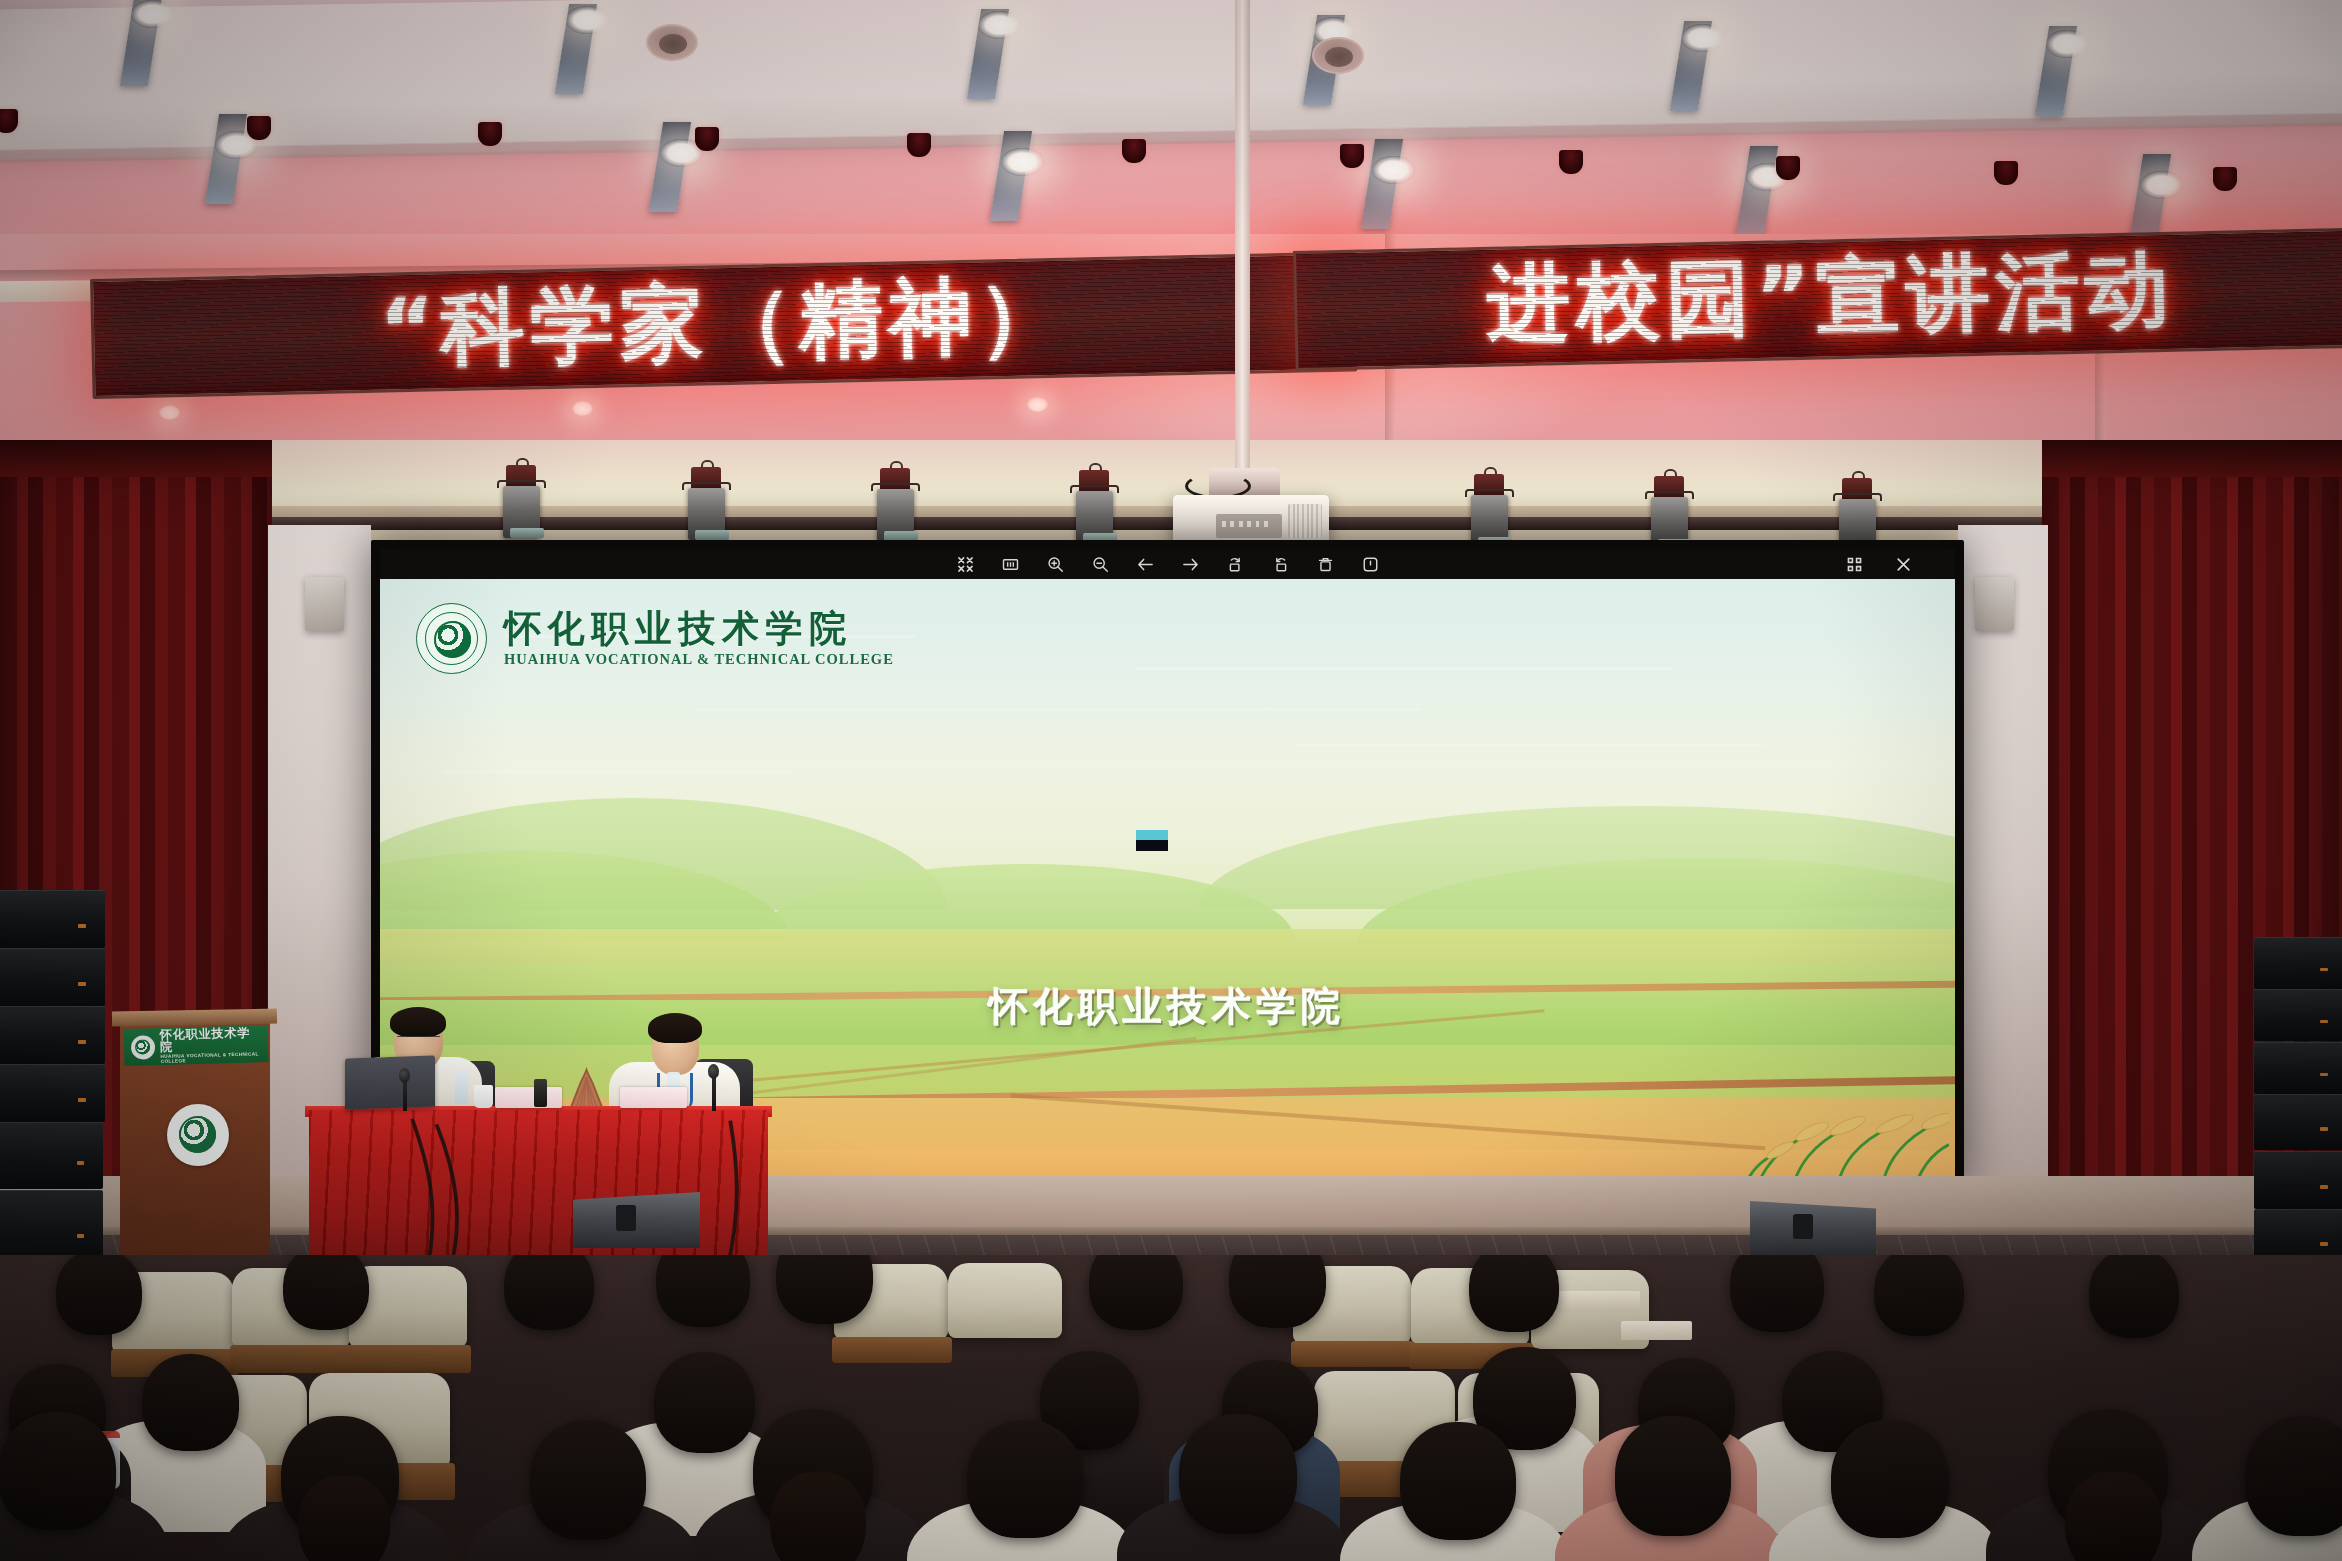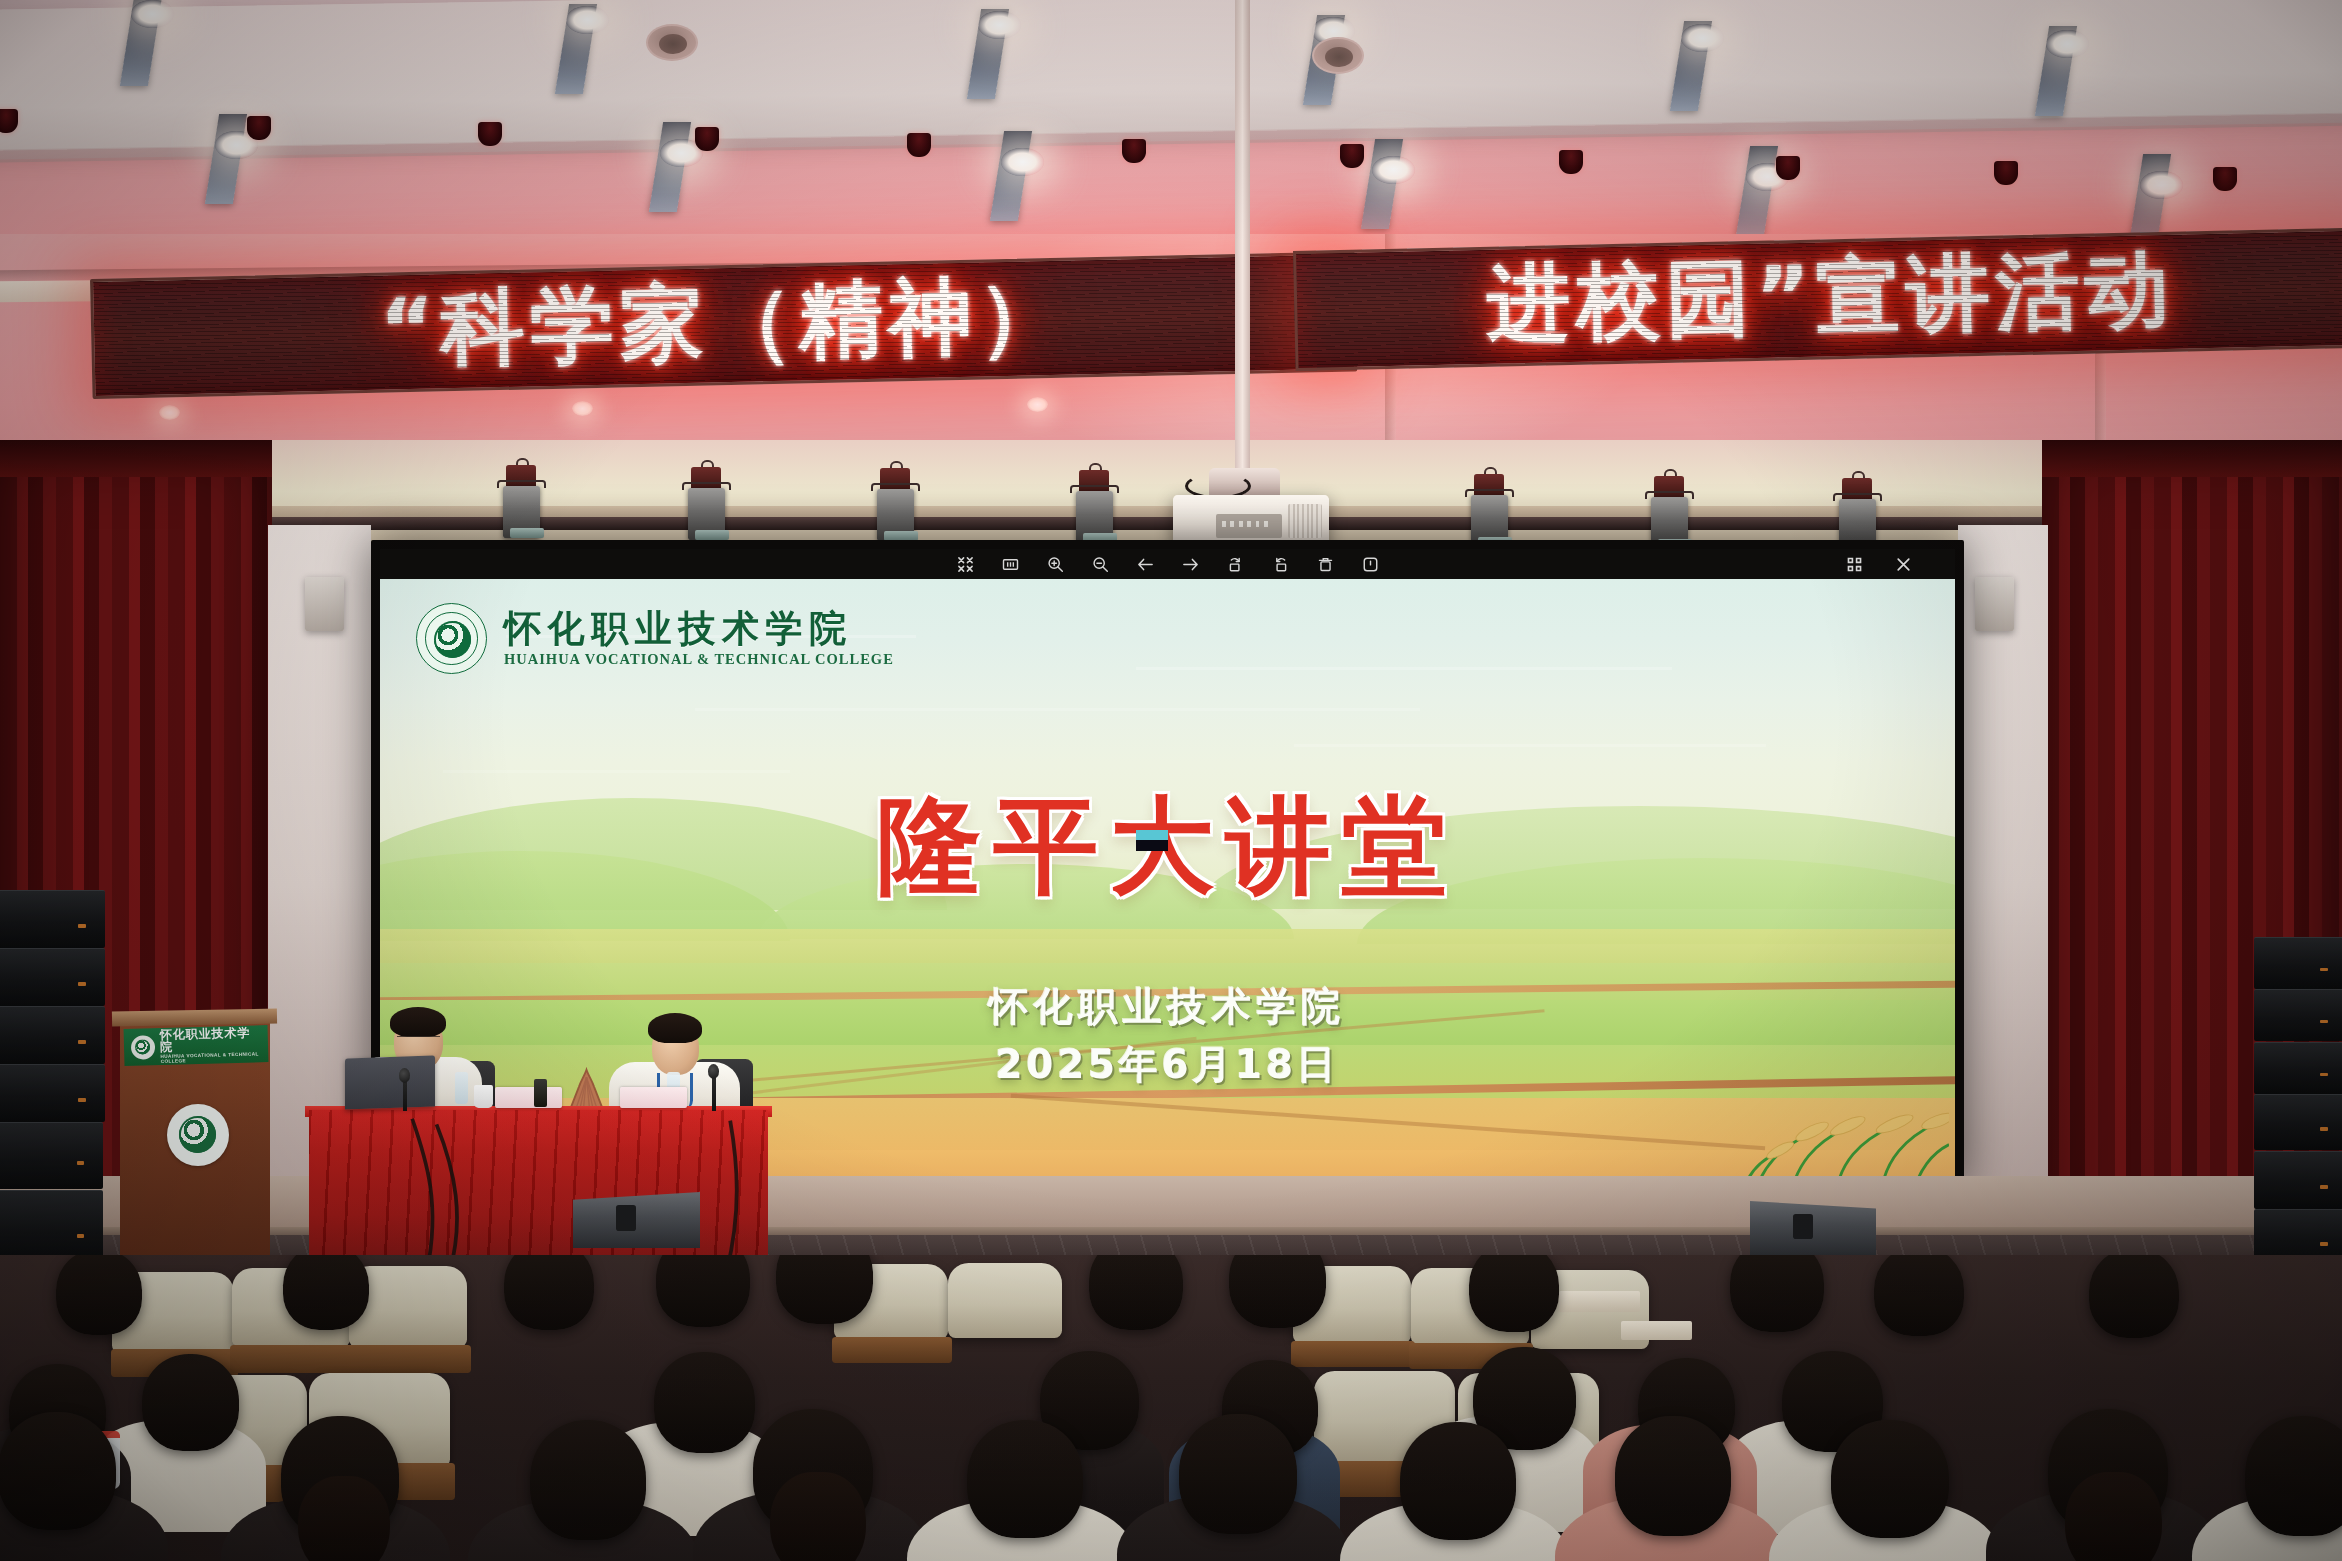--- a/index.html
+++ b/index.html
@@ -599,24 +599,22 @@
       </svg>
 
       <div class="logo-row">
         <div class="logo-seal"></div>
         <div>
           <div class="logo-cn">怀化职业技术学院</div>
           <div class="logo-en">HUAIHUA VOCATIONAL &amp; TECHNICAL COLLEGE</div>
         </div>
       </div>
 
-      <div class="slide-title">隆平大讲堂</div>
       <div class="title-glitch"></div>
       <div class="slide-sub">怀化职业技术学院</div>
-      <div class="slide-date">2025年6月18日</div>
     </div>
   </div>
 
   <div class="stagefloor"></div>
   <div class="stage-edge"></div>
   <div class="stage-front"></div>
 
   <div class="spkstack" style="left:-3.7px; top:890px; width:112px; height:375px;">
     <div class="spkbox" style="left:0;top:0;  width:109px;height:58px;"></div>
     <div class="spkbox" style="left:0;top:58px; width:109px;height:58px;"></div>

